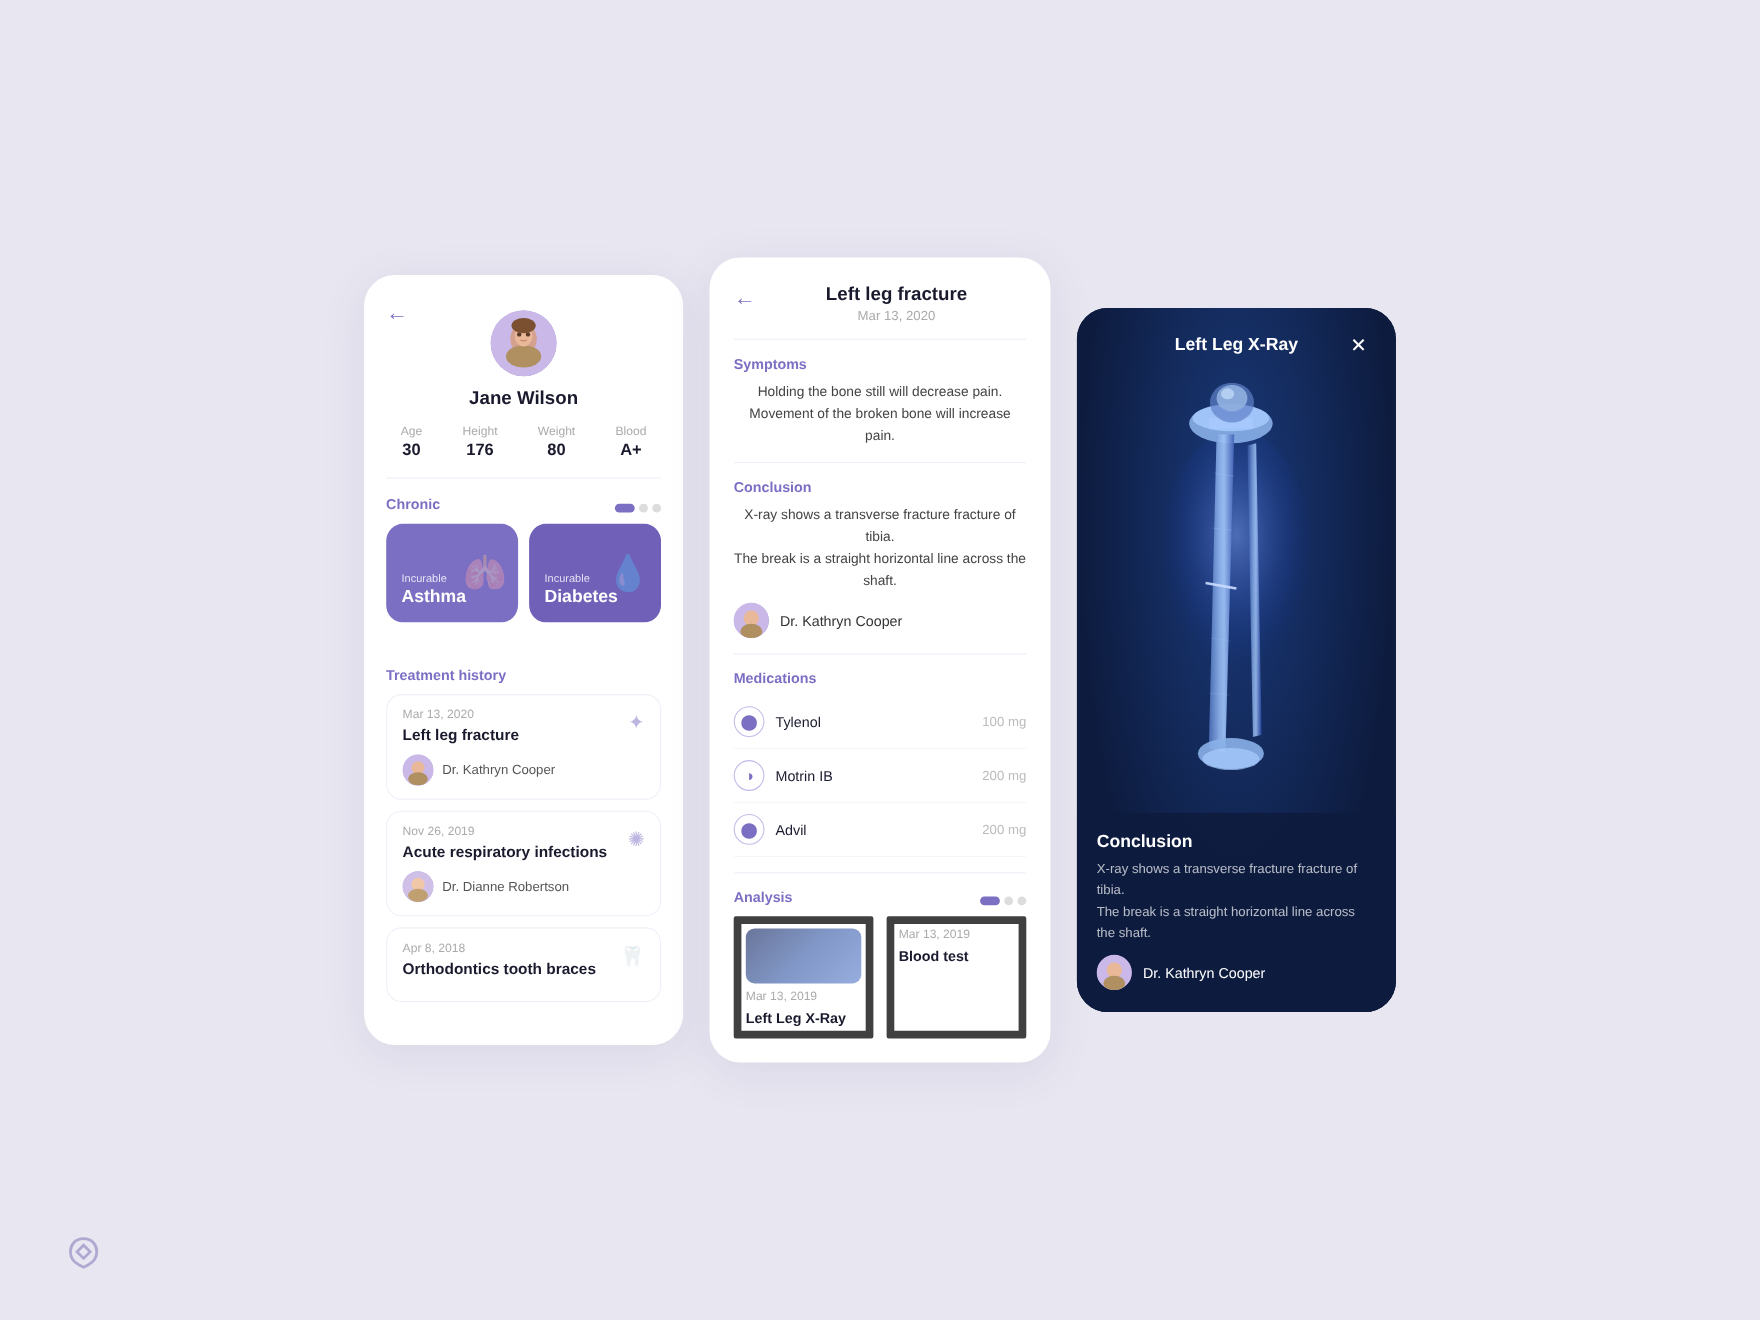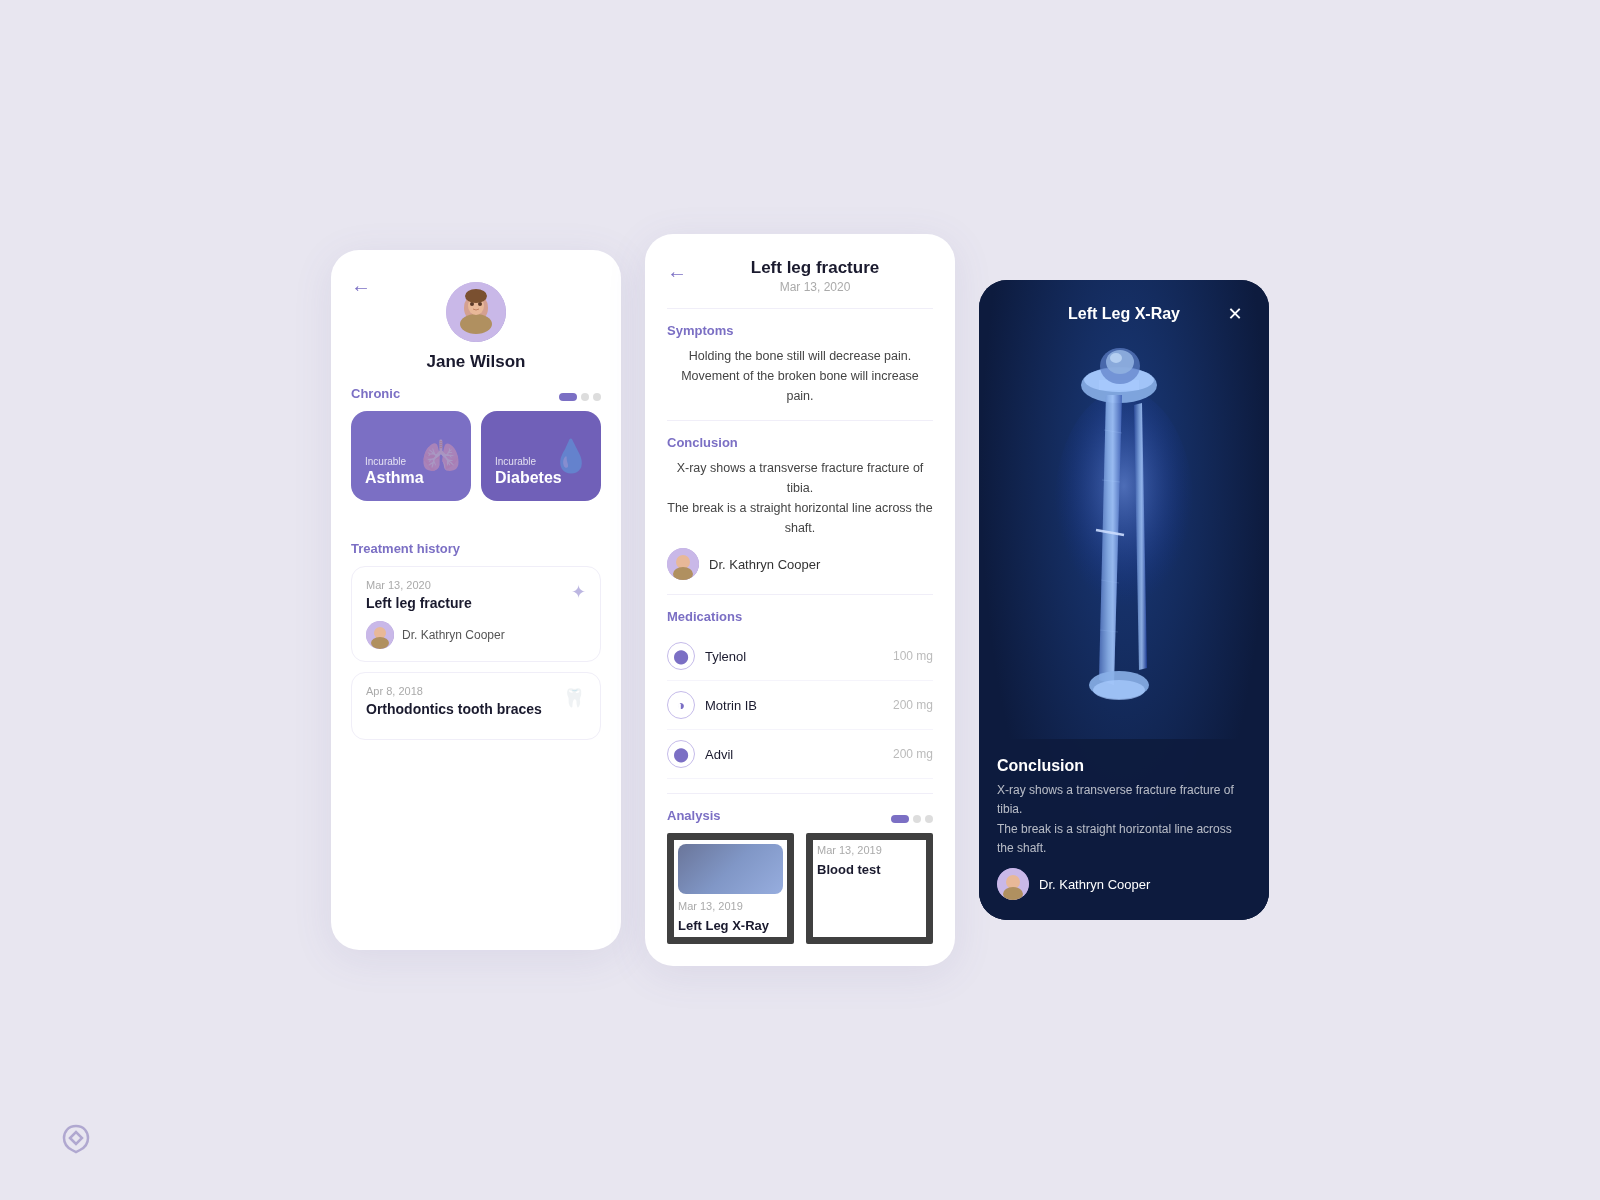--- a/index.html
+++ b/index.html
@@ -335,20 +335,38 @@
         <ellipse cx="30" cy="26" rx="12" ry="14" fill="#d4a090"></ellipse>
         <ellipse cx="30" cy="42" rx="16" ry="10" fill="#b09060"></ellipse>
         <ellipse cx="30" cy="24" rx="8" ry="9" fill="#e8b898"></ellipse>
         <circle cx="26" cy="22" r="2" fill="#5a3a2a"></circle>
         <circle cx="34" cy="22" r="2" fill="#5a3a2a"></circle>
         <path d="M27 27 Q30 29 33 27" stroke="#c08060" stroke-width="1" fill="none"></path>
         <ellipse cx="30" cy="14" rx="11" ry="7" fill="#7a5030"></ellipse>
       </svg>
     </div>
     <div class="patient-name">Jane Wilson</div>
+    <div class="stats-row">
+      <div class="stat-item">
+        <div class="stat-label">Age</div>
+        <div class="stat-value">30</div>
+      </div>
+      <div class="stat-item">
+        <div class="stat-label">Height</div>
+        <div class="stat-value">176</div>
+      </div>
+      <div class="stat-item">
+        <div class="stat-label">Weight</div>
+        <div class="stat-value">80</div>
+      </div>
+      <div class="stat-item">
+        <div class="stat-label">Blood</div>
+        <div class="stat-value">A+</div>
+      </div>
+    </div>
 
     <div class="section-header" style="width:100%">
       <span class="section-title">Chronic</span>
       <div class="dots">
         <div class="dot active"></div>
         <div class="dot"></div>
         <div class="dot"></div>
       </div>
     </div>
 
@@ -378,20 +396,35 @@
           <svg viewBox="0 0 28 28" width="28" height="28">
               <circle cx="14" cy="14" r="14" fill="#c9b8e8"></circle>
               <ellipse cx="14" cy="12" rx="6" ry="6" fill="#e8b898"></ellipse>
               <ellipse cx="14" cy="22" rx="9" ry="6" fill="#b09060"></ellipse>
             </svg>
         </div>
         <div class="doc-name">Dr. Kathryn Cooper</div>
       </div>
     </div>
 
+    <div class="treatment-card">
+      <div class="tx-date">Nov 26, 2019</div>
+      <div class="tx-title">Acute respiratory infections</div>
+      <span class="tx-icon">✺</span>
+      <div class="doctor-row">
+        <div class="doc-avatar">
+          <svg viewBox="0 0 28 28" width="28" height="28">
+              <circle cx="14" cy="14" r="14" fill="#d0c0e8"></circle>
+              <ellipse cx="14" cy="12" rx="6" ry="6" fill="#f0c8a8"></ellipse>
+              <ellipse cx="14" cy="22" rx="9" ry="6" fill="#c0a070"></ellipse>
+            </svg>
+        </div>
+        <div class="doc-name">Dr. Dianne Robertson</div>
+      </div>
+    </div>
 
     <div class="treatment-card">
       <div class="tx-date">Apr 8, 2018</div>
       <div class="tx-title">Orthodontics tooth braces</div>
       <span class="tx-icon">🦷</span>
     </div>
   </div>
 </div>
 
 <div class="card panel2">

